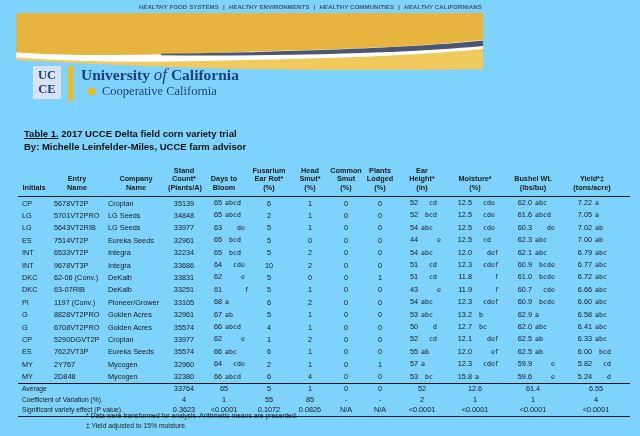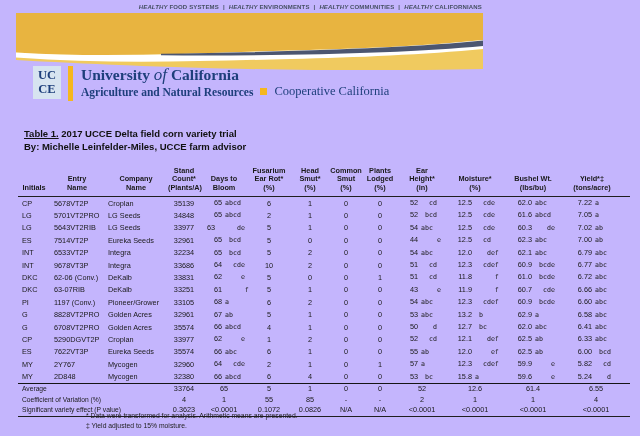--- a/index.html
+++ b/index.html
@@ -1,21 +1,21 @@
 <!DOCTYPE html>
 <html><head>
 <meta charset="utf-8">
 <style>
   html,body{margin:0;padding:0;}
   body{
     width:640px;height:436px;background:#ffffff;
     font-family:"Liberation Sans",sans-serif;color:#1c1c1c;
     position:relative;overflow:hidden;
   }
-  .page{position:absolute;inset:0;background:#c4b5fd;}
+  .page{position:absolute;inset:0;background:#7dd3fc;}
 
   
   .tagline{
     position:absolute;top:4px;left:0;width:482px;text-align:right;
     font-size:6px;font-weight:bold;color:#454f63;letter-spacing:.15px;white-space:nowrap;
   }
   .tagline .hw{font-style:italic;}
   .tagline .sep{margin:0 4px;color:#454f63;}
 
   
@@ -96,21 +96,20 @@
       <div>CE</div>
     </div>
     <div class="logo-bar"></div>
     <div class="logo-text">
       <div class="uc-name">
         <span>University</span>
         <span class="of">of</span>
         <span>California</span>
       </div>
       <div class="uc-sub">
-        <span class="anr">Agriculture and Natural Resources</span>
         <span class="gold-sq"></span>
         <span class="ext">Cooperative California</span>
       </div>
     </div>
   </div>
 
   <div class="doc-title">
     <div>
       <span class="tl">Table 1.</span><span> 2017 UCCE Delta field corn variety trial</span>
     </div>
@@ -179,21 +178,21 @@
           <td><span class="v" style="width: 20px;">52</span><span class="g"> bcd</span></td>
           <td><span class="v" style="width: 26px;">12.5</span><span class="g">  cde</span></td>
           <td><span class="v" style="width: 28px;">61.6</span><span class="g">abcd</span></td>
           <td><span class="v" style="width: 30px;">7.05</span><span class="g">a</span></td>
         </tr>
         <tr>
           <td class="a-left">LG</td>
           <td class="a-left">5643VT2RIB</td>
           <td class="a-left">LG Seeds</td>
           <td class="a-center">33977</td>
-          <td><span class="v" style="width: 22px; text-align: center;">63</span><span class="g">   de</span></td>
+          <td><span class="v" style="width: 22px;">63</span><span class="g">   de</span></td>
           <td class="a-center">5</td>
           <td class="a-center">1</td>
           <td class="a-center">0</td>
           <td class="a-center">0</td>
           <td><span class="v" style="width: 20px;">54</span><span class="g">abc</span></td>
           <td><span class="v" style="width: 26px;">12.5</span><span class="g">  cde</span></td>
           <td><span class="v" style="width: 28px;">60.3</span><span class="g">   de</span></td>
           <td><span class="v" style="width: 30px;">7.02</span><span class="g">ab</span></td>
         </tr>
         <tr>

